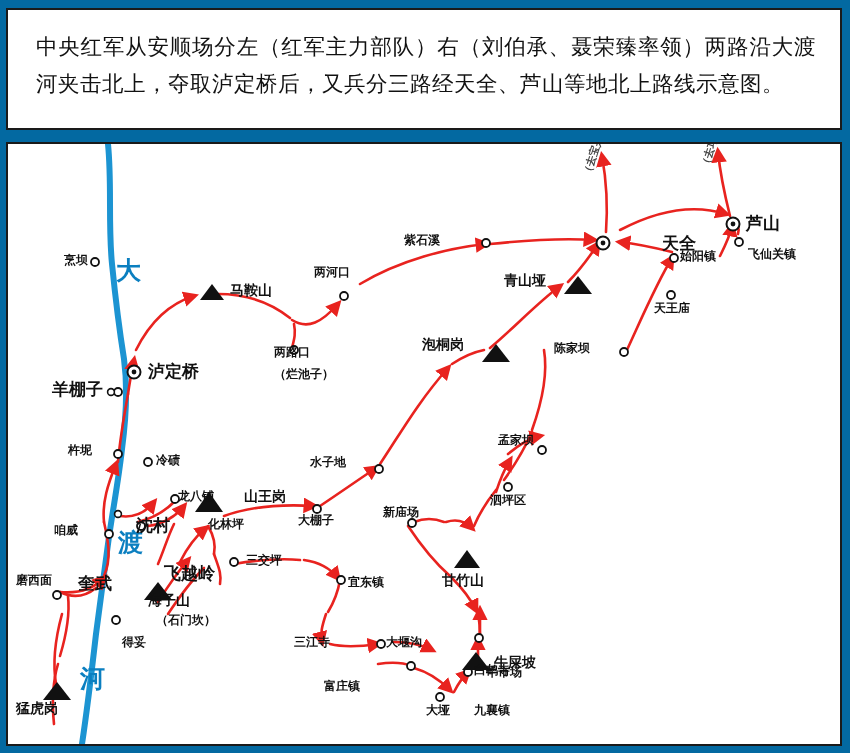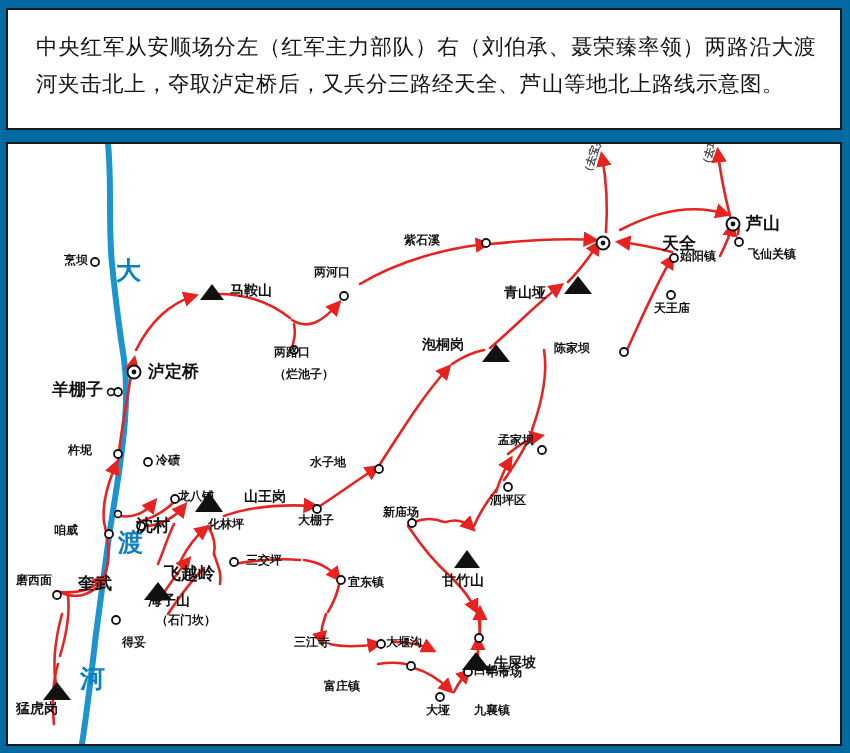--- a/index.html
+++ b/index.html
@@ -257,21 +257,21 @@
 
     <div class="maplabel lbl-town" style="left:56px; top:108px;">烹坝</div>
     <div class="maplabel lbl-mtn" style="left:222px; top:138px;">马鞍山</div>
     <div class="maplabel lbl-town" style="left:306px; top:120px;">两河口</div>
     <div class="maplabel lbl-town" style="left:396px; top:88px;">紫石溪</div>
     <div class="maplabel lbl-city" style="left:606px; top:88px;margin-left:48px;">天全</div>
     <div class="maplabel lbl-city" style="left:738px; top:68px;">芦山</div>
     <div class="maplabel lbl-town" style="left:740px; top:90px;margin-top:12px;">飞仙关镇</div>
     <div class="maplabel lbl-town" style="left:672px; top:104px;">始阳镇</div>
     <div class="maplabel lbl-town" style="left:646px; top:156px;">天王庙</div>
-    <div class="maplabel lbl-mtn" style="left:496px; top:140px;text-align:right;">青山垭</div>
+    <div class="maplabel lbl-mtn" style="left:496px; top:128px;text-align:right;">青山垭</div>
     <div class="maplabel lbl-mtn" style="left:414px; top:192px;">泡桐岗</div>
     <div class="maplabel lbl-town" style="left:546px; top:196px;">陈家坝</div>
     <div class="maplabel lbl-city" style="left:140px; top:216px;">泸定桥</div>
     <div class="maplabel lbl-town" style="left:266px; top:200px;">两路口</div>
     <div class="maplabel lbl-sub" style="left:266px; top:222px;">（烂池子）</div>
     <div class="maplabel lbl-small" style="left:44px; top:234px;">羊棚子</div>
     <div class="maplabel lbl-town" style="left:60px; top:298px;">杵坭</div>
     <div class="maplabel lbl-town" style="left:148px; top:308px;">冷碛</div>
     <div class="maplabel lbl-town" style="left:170px; top:344px;">龙八铺</div>
     <div class="maplabel lbl-mtn" style="left:236px; top:344px;">山王岗</div>

